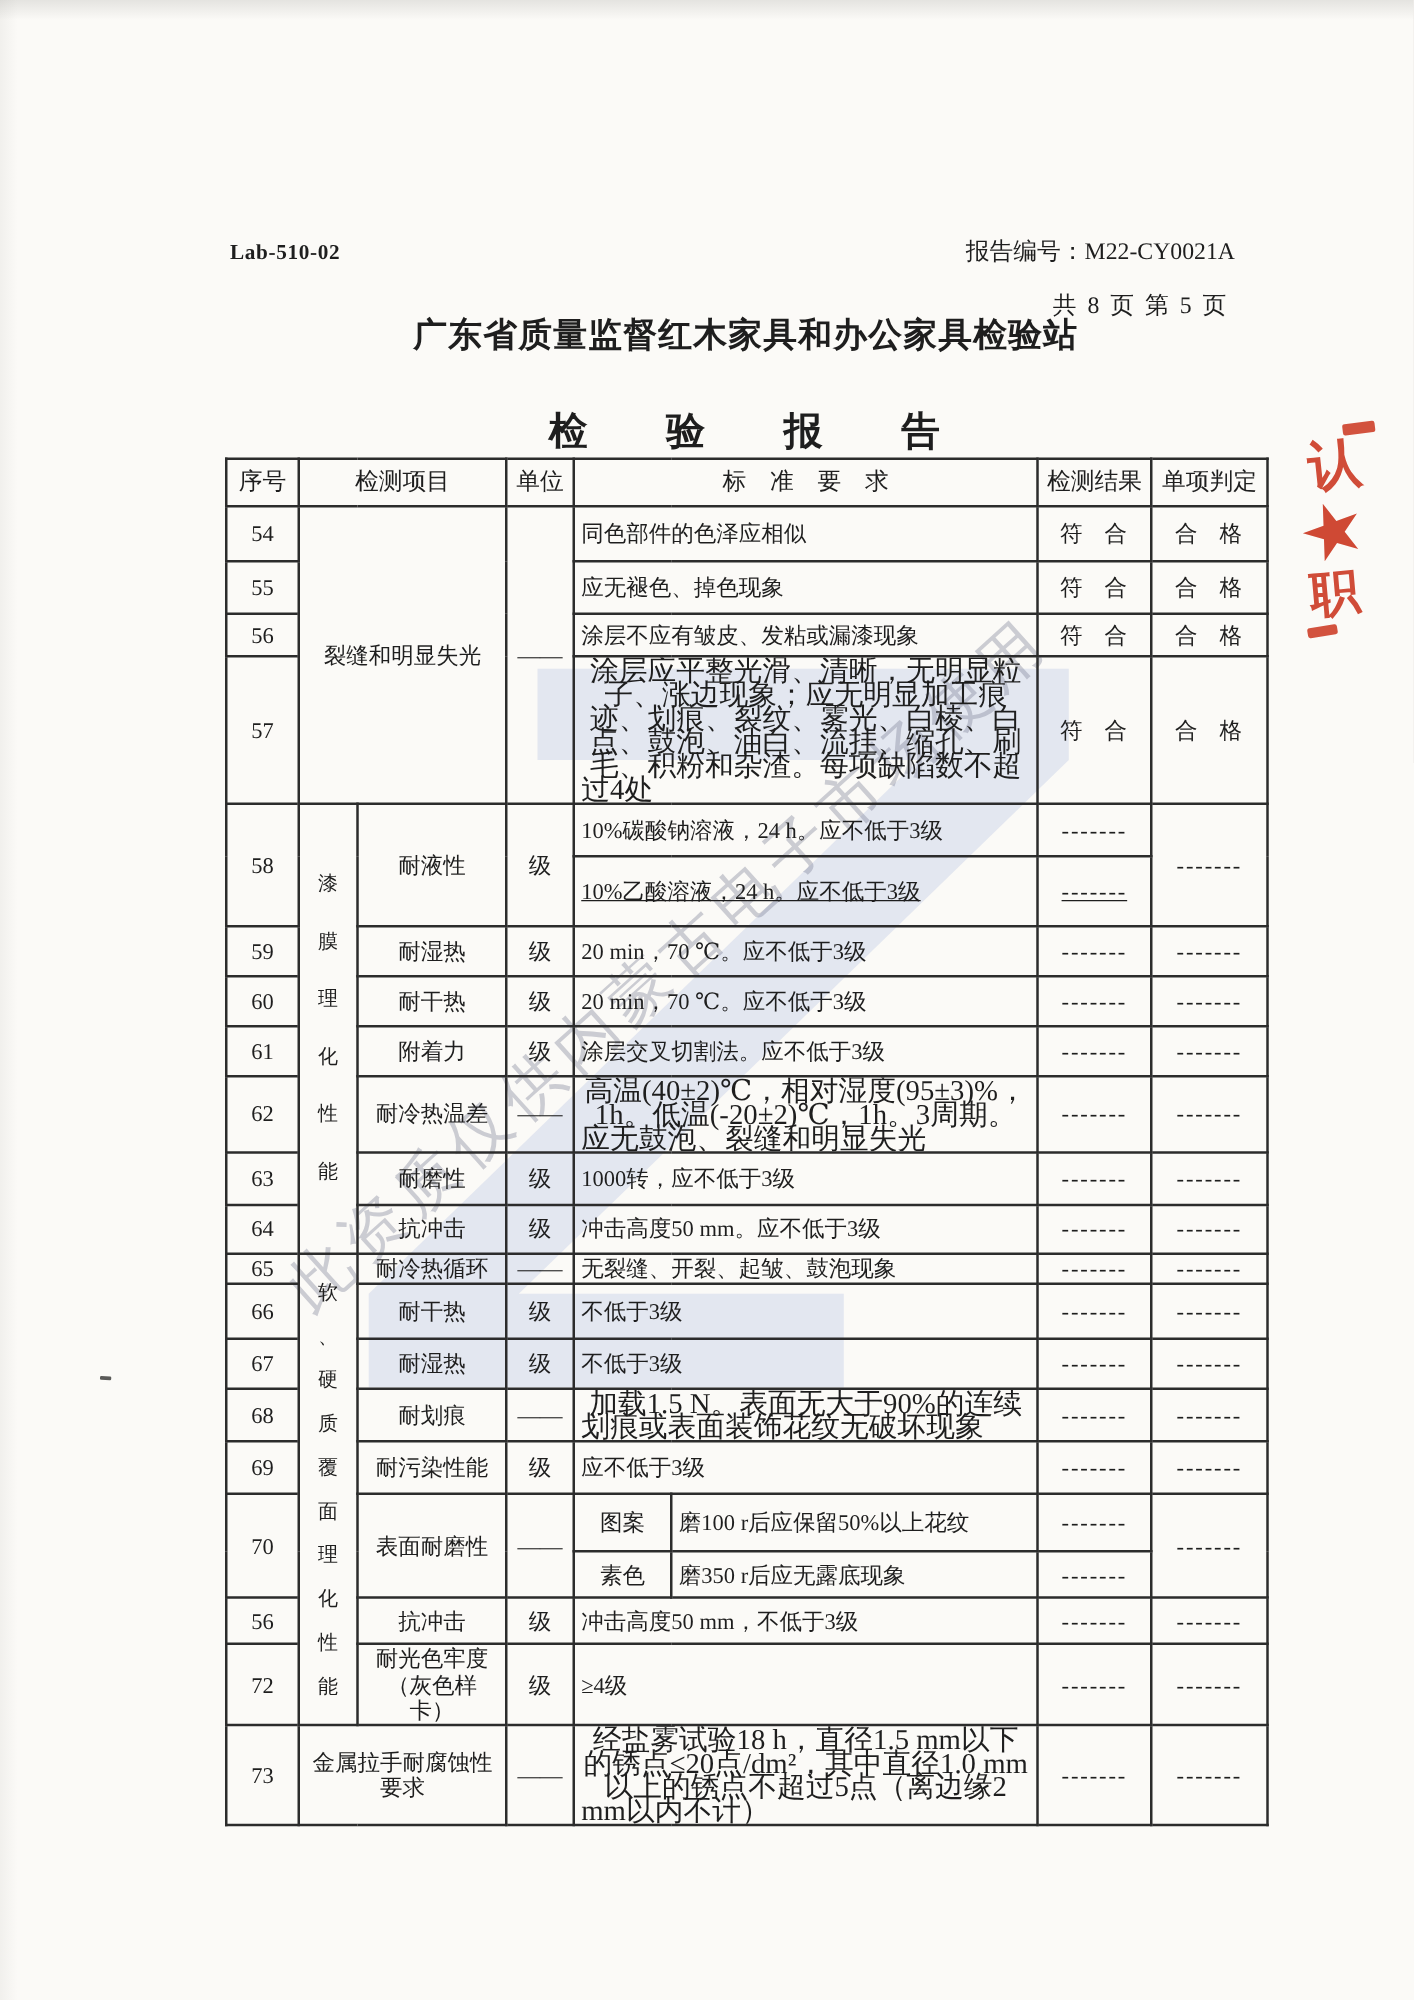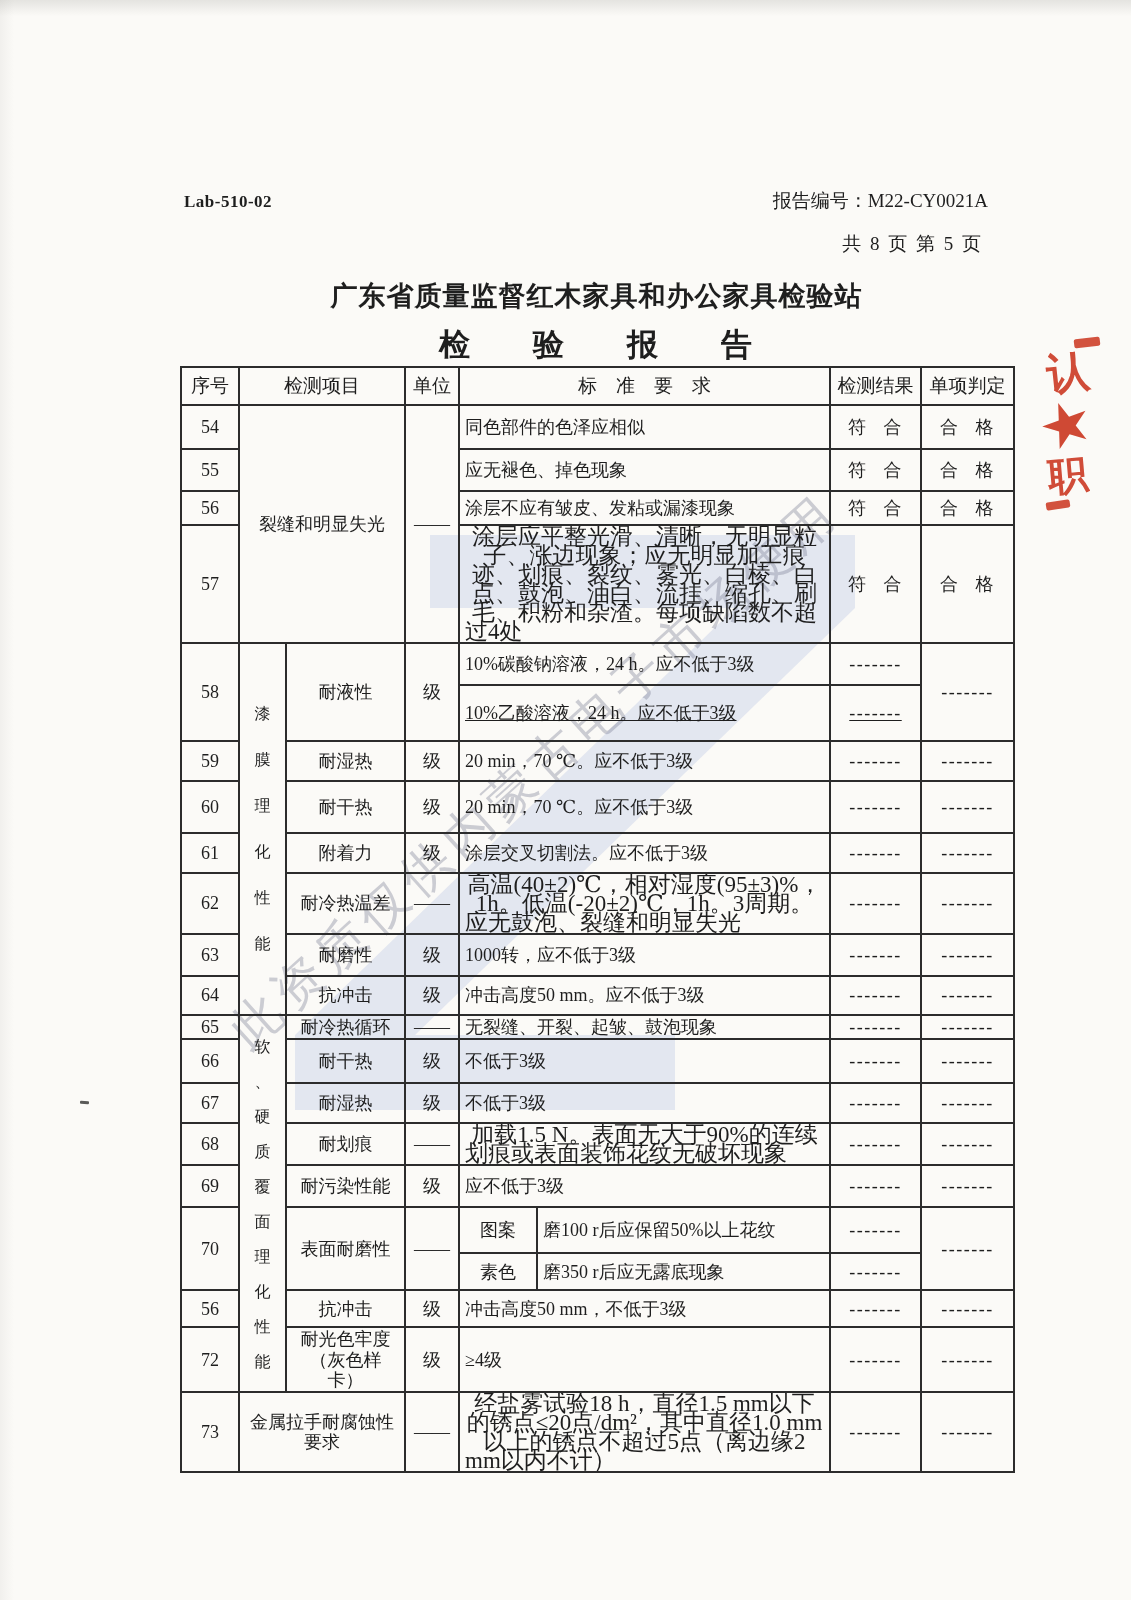--- a/index.html
+++ b/index.html
@@ -19,21 +19,21 @@
     background:linear-gradient(90deg, rgba(120,120,115,0.08), rgba(120,120,115,0));
     pointer-events:none;
   }
 
   
   .form-code{position:absolute; left:184px; top:192px; font-size:17px; font-weight:bold; letter-spacing:0.5px;}
   .report-no{position:absolute; right:143px; top:188px; font-size:19px;}
   .pagination{position:absolute; right:148px; top:231px; font-size:19px; letter-spacing:2px;}
   .titles{position:absolute; left:180px; top:0; width:833px; text-align:center;}
   .org-title{
-    position:absolute; left:0; right:0; top:278px;
+    position:absolute; left:0; right:0; top:250px;
     font-family:"Liberation Sans","DejaVu Sans",sans-serif;
     font-size:27px; font-weight:bold; letter-spacing:1px;
   }
   .doc-title{
     position:absolute; left:14px; right:0; top:312px;
     font-family:"Liberation Sans","DejaVu Sans",sans-serif;
     font-size:31px; font-weight:bold; letter-spacing:16px;margin-top:12px;
   }
 
   
@@ -70,21 +70,21 @@
     font-weight:normal; overflow:hidden;
   }
   td.req{text-align:left; text-align-last:left; text-align:justify; padding:2px 8px;}
   td.result, td.verdict{letter-spacing:1.5px; word-spacing:10px;}
   .vtext{width:1.15em; margin:0 auto; word-break:break-all; line-break:anywhere; text-align:center; font-size:16px;}
   .vt-g2{line-height:46px;}
   .vt-g3{line-height:35px;}
 
   tr.hrow{height:38px;} tr.hrow th{font-size:19px;}
   tr.r54{height:44px;} tr.r55{height:42px;padding-left:32px;} tr.r56{height:34px;} tr.r57{height:84px;}
-  tr.r58a{height:42px;} tr.r58b{height:56px;text-decoration:underline;} tr.r59{height:40px;} tr.r60{height:52px;}
+  tr.r58a{height:42px;} tr.r58b{height:56px;text-decoration:underline;} tr.r59{height:40px;} tr.r60{height:40px;}
   tr.r61{height:40px;} tr.r62{height:58px;} tr.r63{height:42px;} tr.r64{height:39px;}
   tr.r65{height:24px;} tr.r66{height:44px;} tr.r67{height:40px;} tr.r68{height:38px;margin-top:47px;}
   tr.r69{height:42px;} tr.r70a{height:46px;} tr.r70b{height:37px;} tr.r71{height:37px;}
   tr.r72{height:43px;} tr.r73{height:58px;}
   tr.r62 td.req, tr.r68 td.req, tr.r73 td.req, tr.r57 td.req{line-height:19px; font-size:23px;}
 </style>
 </head>
 <body>
 
 <div class="page">

